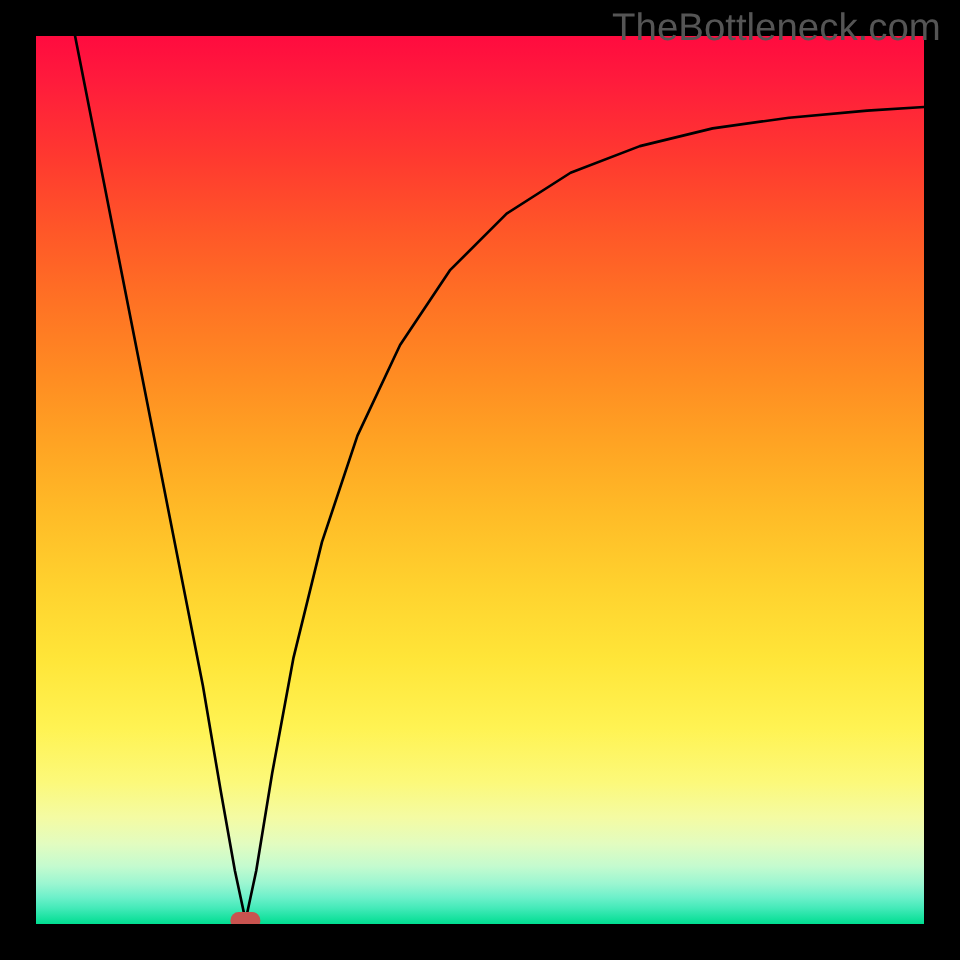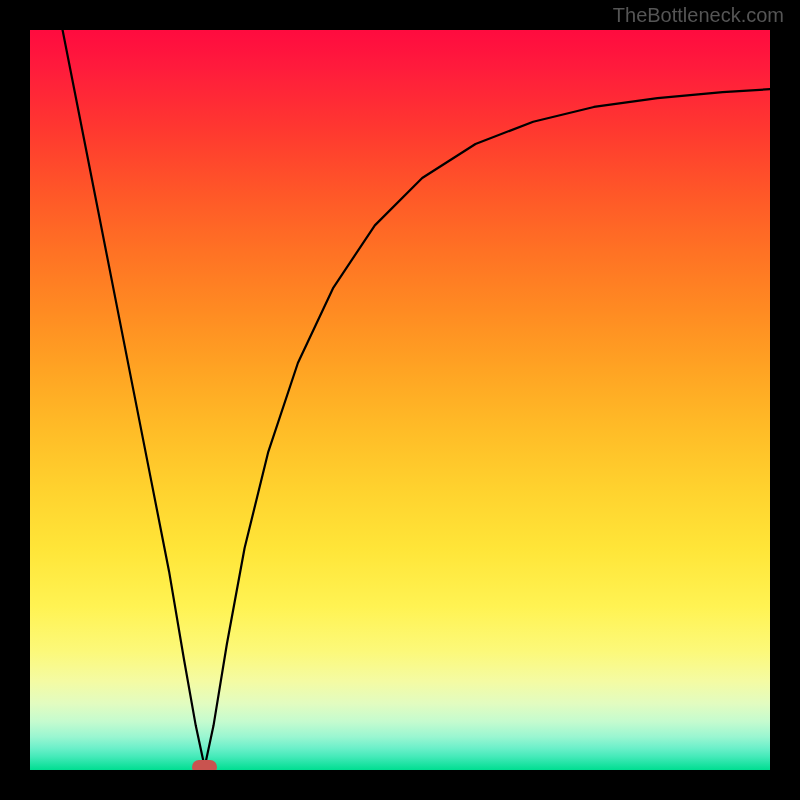--- a/index.html
+++ b/index.html
@@ -13,21 +13,21 @@
   }
   .container {
     position: relative;
     width: 800px;
     height: 800px;
   }
   .watermark {
     position: absolute;
     top: 4px;
     right: 16px;
-    font-size: 20px;
+    font-size: 32px;
     font-weight: 400;
     color: #555;
     letter-spacing: 0px;
     z-index: 50;
   }
   .outer-frame {
     position: absolute;
     left: 0;
     top: 0;
     width: 800px;

